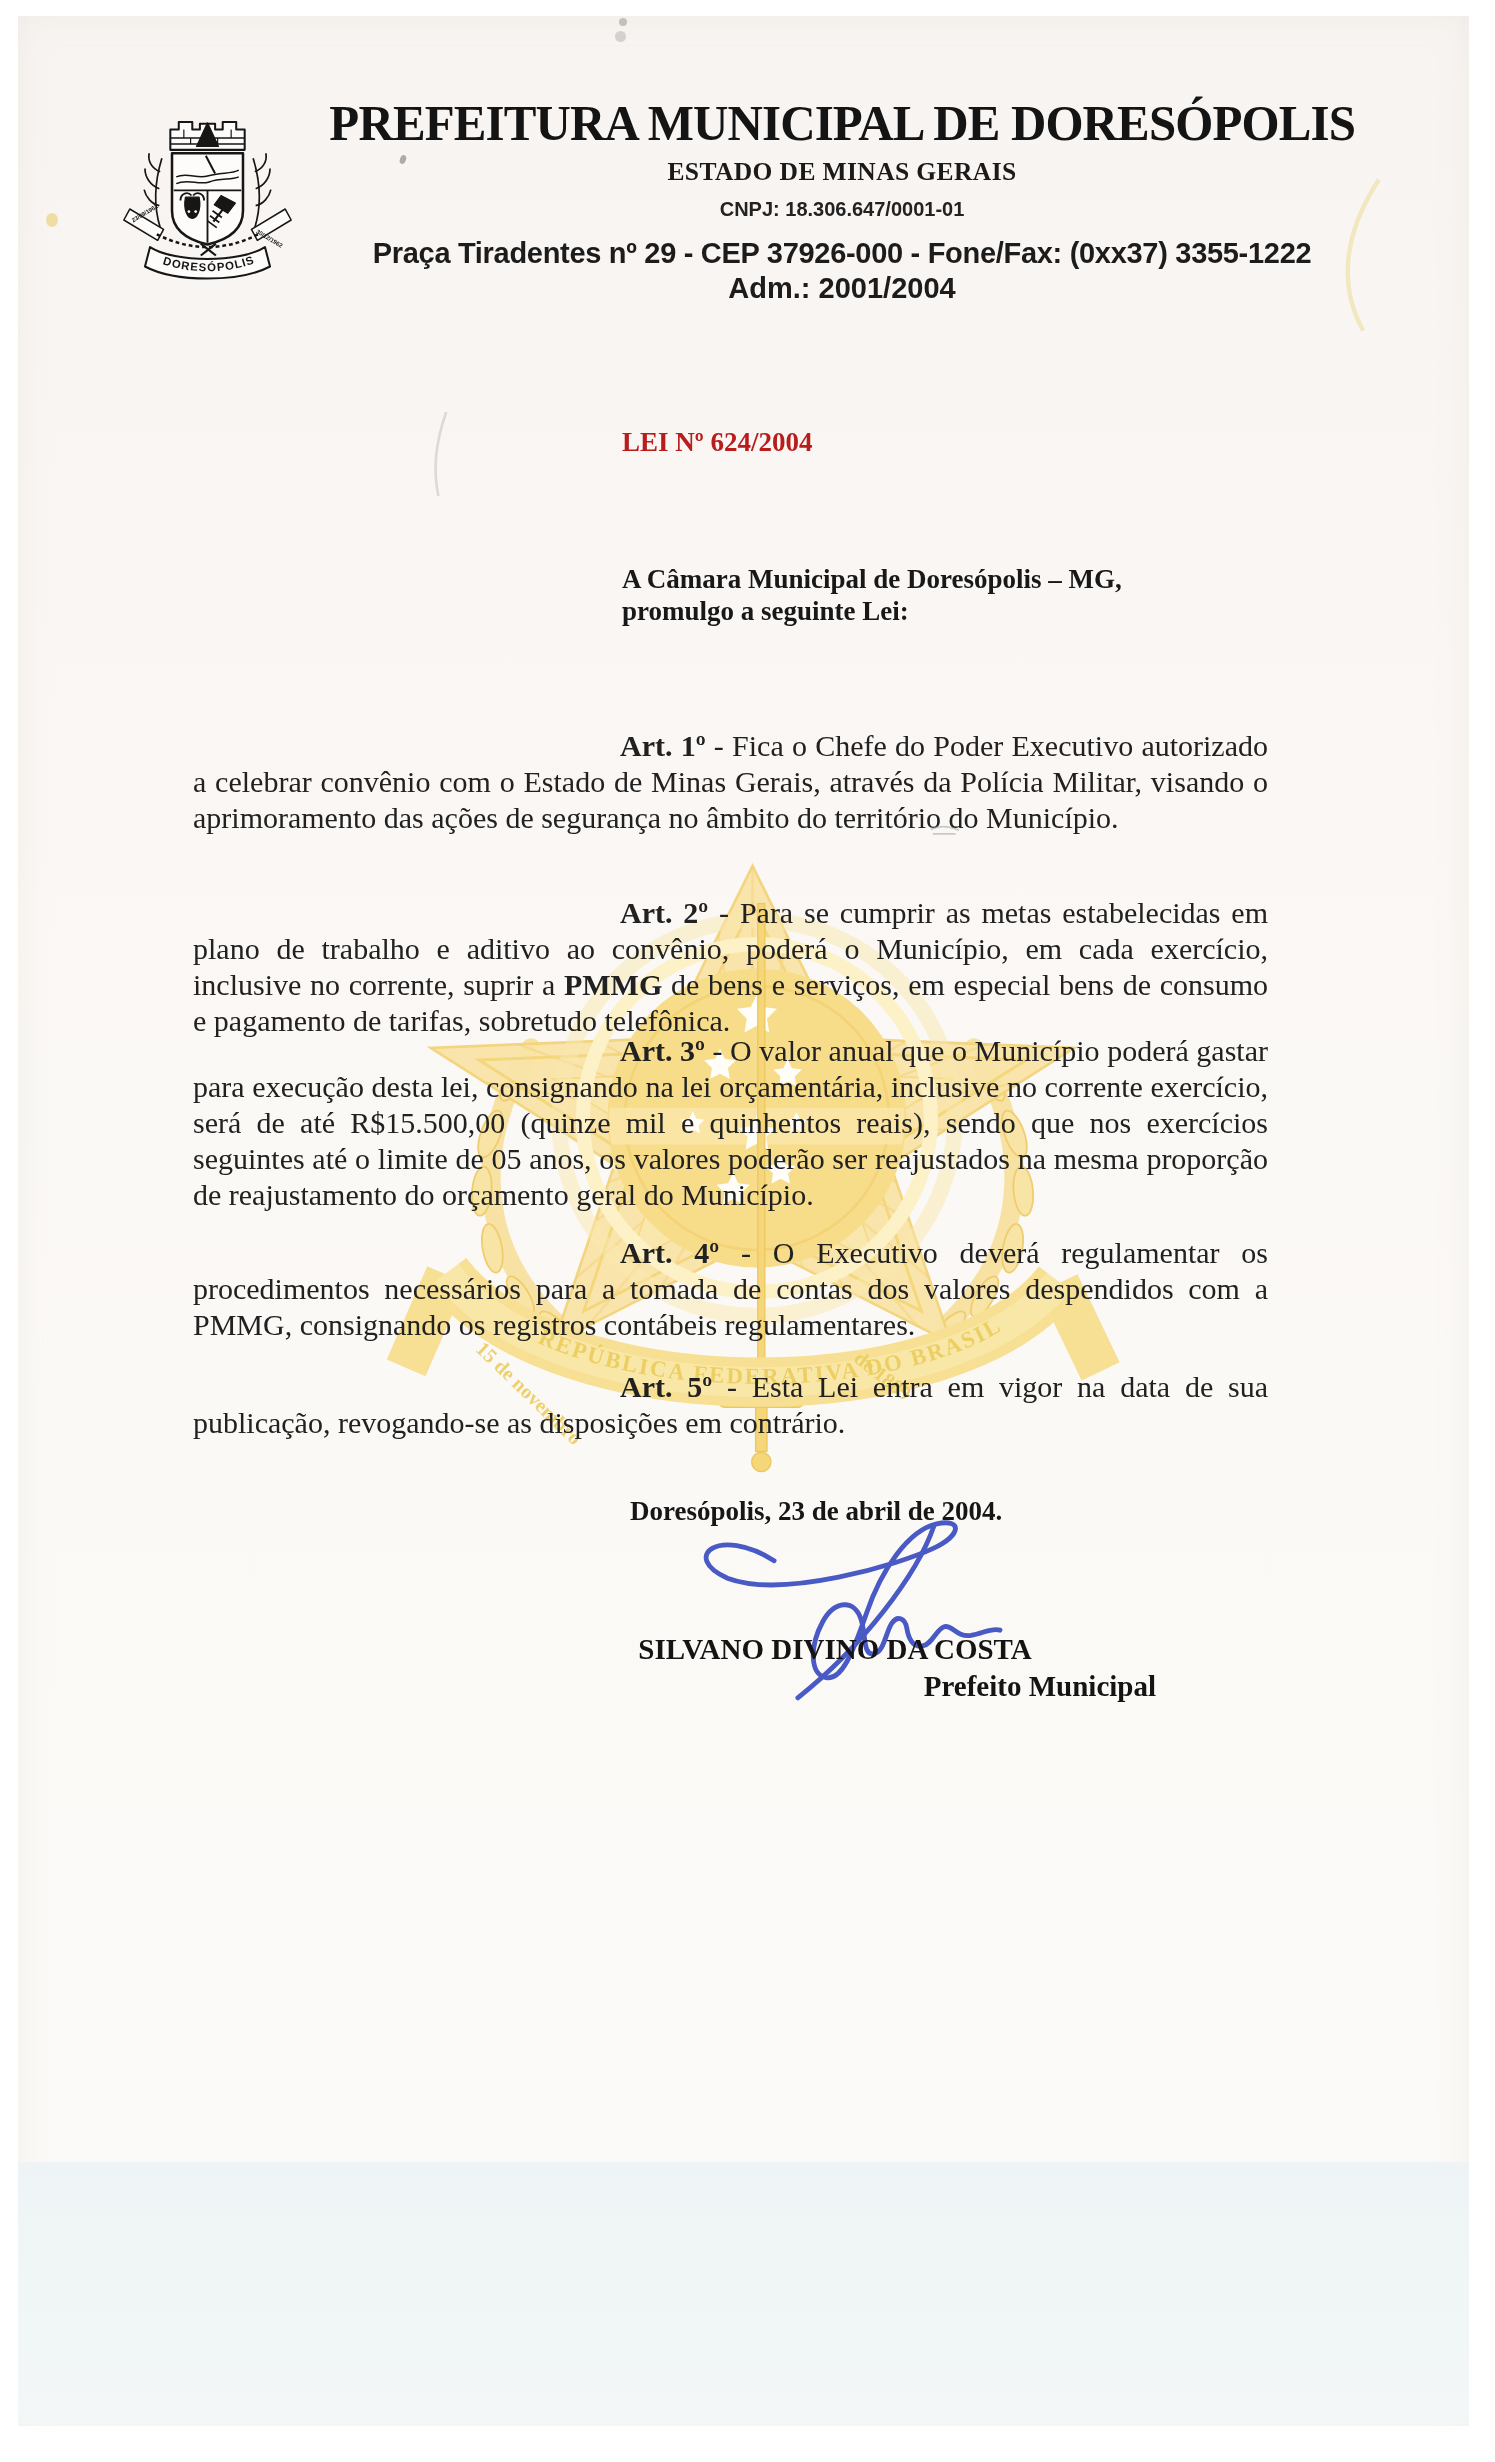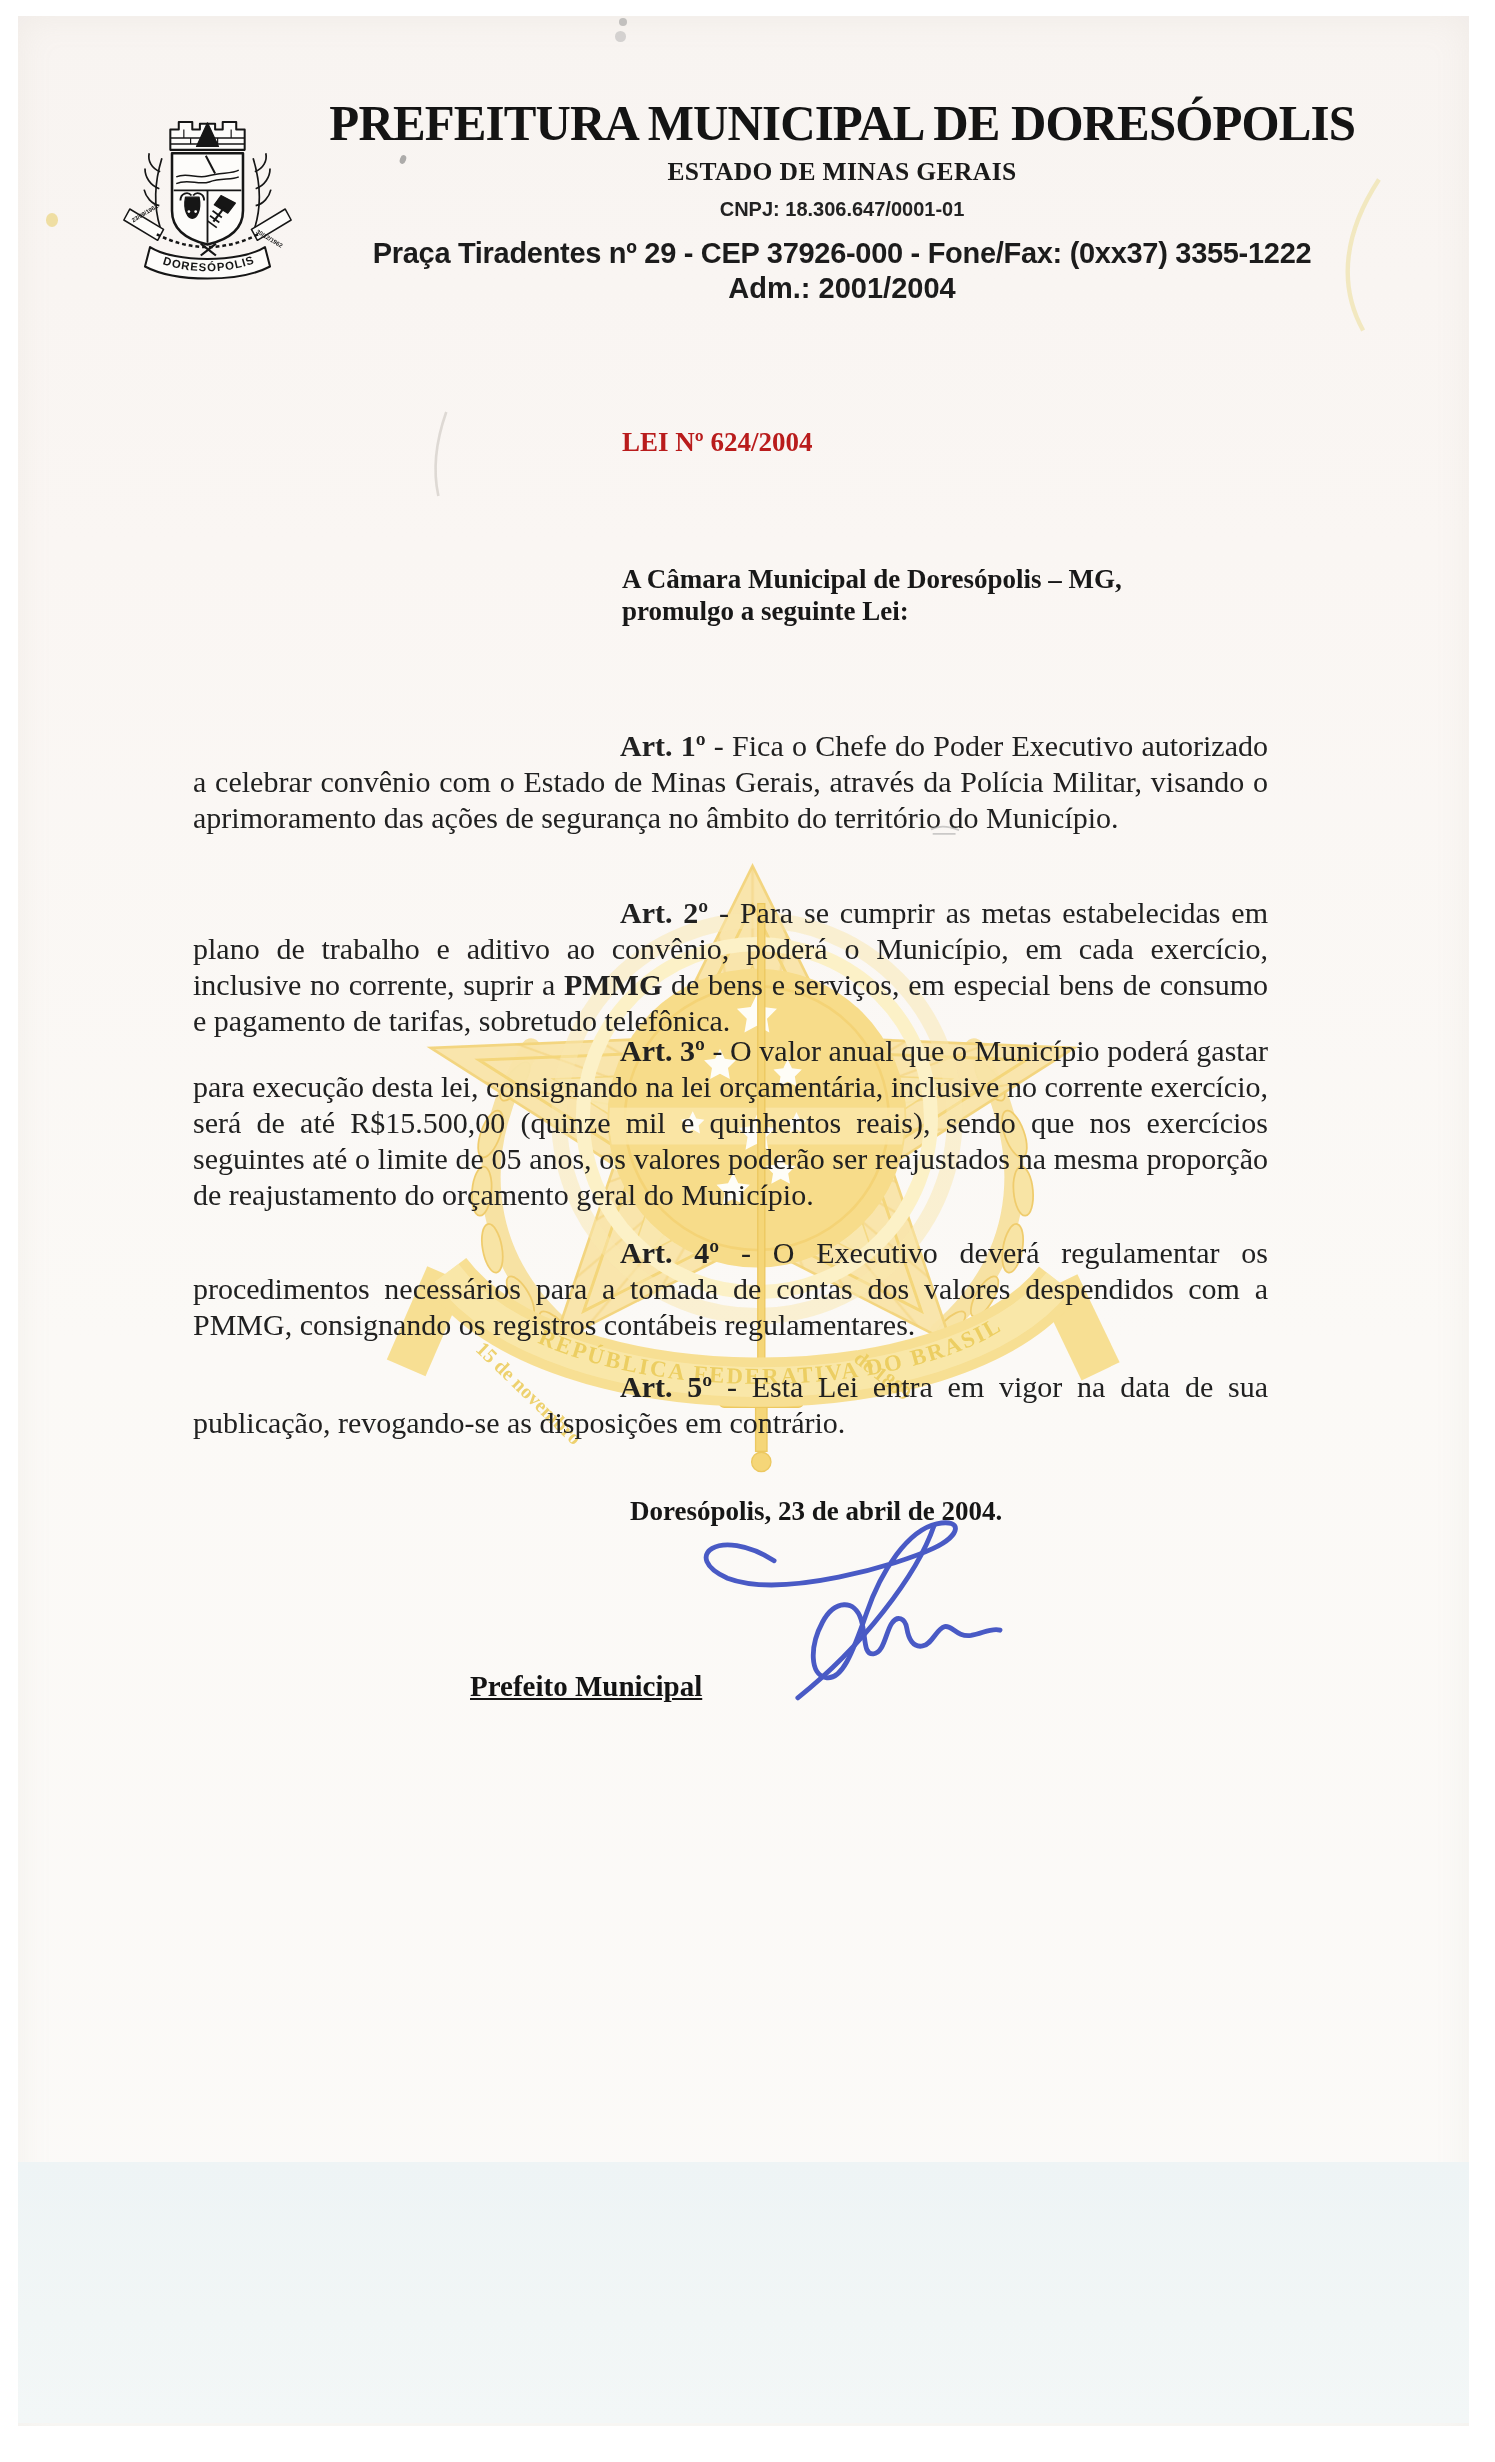--- a/index.html
+++ b/index.html
@@ -28,22 +28,22 @@
   .lei-num{left:622px;top:426px;font:bold 27px/32px "Liberation Serif",serif;color:#b91c1c;}
   .preamble{left:622px;top:563px;width:580px;font:bold 27px/32px "Liberation Serif",serif;color:#181818;}
   .art{position:absolute;left:193px;width:1075px;margin:0;
        font:30px/36px "Liberation Serif",serif;color:#212121;
        text-align:justify;text-indent:427px;}
   .a1{top:728px;} .a2{top:866px;margin-top:29px;} .a3{top:1033px;} .a4{top:1235px;} .a5{top:1369px;}
   .b{font-weight:bold;}
   .dateline{left:630px;top:1495px;font:bold 27px/33px "Liberation Serif",serif;color:#161616;}
   .signer-name{left:492px;top:1632px;width:686px;text-align:center;
        font:bold 29px/35px "Liberation Serif",serif;color:#141414;}
-  .signer-title{left:470px;top:1669px;width:686px;text-align:left;
-       font:bold 29px/35px "Liberation Serif",serif;color:#141414;text-decoration:underline;}
+  .signer-title{left:470px;top:1669px;width:686px;text-align:right;
+       font:bold 29px/35px "Liberation Serif",serif;color:#141414;}
   
   .speck{border-radius:50%;}
   svg{display:block;}
 </style>
 </head>
 <body>
 
 <div class="scan">
 
   <div class="abs paper"></div>
@@ -253,20 +253,21 @@
 
   <div class="abs dateline">Doresópolis, 23 de abril de 2004.</div>
 
   <svg class="abs" style="left:664px;top:1515px" width="396" height="189" viewBox="0 0 450 215">
     <g stroke="#3a4cc0" stroke-width="5.5" fill="none" stroke-linecap="round" stroke-linejoin="round" opacity=".92">
       <path d="M 125,52 C 62,12 18,48 72,72 C 135,96 268,56 306,38 C 338,23 340,4 310,10 C 278,17 247,62 230,112 C 214,158 202,188 184,185 C 166,182 165,150 180,122 C 194,96 217,96 224,119 C 230,139 226,159 238,158 C 250,157 252,133 259,123 C 265,114 274,117 276,129 C 278,141 283,151 294,149 C 305,147 310,129 319,127 C 328,125 332,139 349,137 C 362,135 372,128 382,131"></path>
       <path d="M 307,12 C 288,68 225,150 152,208"></path>
     </g>
   </svg>
 
+  <div class="abs signer-name">SILVANO DIVINO DA COSTA</div>
   <div class="abs signer-title">Prefeito Municipal</div>
 
   <div class="abs speck" style="left:619px;top:17.6px;width:8px;height:8px;background:#8f8f8f;opacity:.5"></div>
   <div class="abs speck" style="left:615px;top:31px;width:10.6px;height:10.6px;background:#a8a8a8;opacity:.45"></div>
   <div class="abs speck" style="left:400px;top:155px;width:6.2px;height:8.8px;background:#6f6f6f;opacity:.55;transform:rotate(20deg)"></div>
   <div class="abs speck" style="left:46px;top:213px;width:12.3px;height:14px;background:#ecd88f;opacity:.8"></div>
   <svg class="abs" style="left:1326px;top:176px" width="62" height="158" viewBox="0 0 70 180">
     <path d="M 60,4 C 22,62 12,122 42,176" stroke="#ecdf9e" stroke-width="5" fill="none" opacity=".6"></path>
   </svg>
   <svg class="abs" style="left:427px;top:410px" width="28" height="88" viewBox="0 0 32 100">

